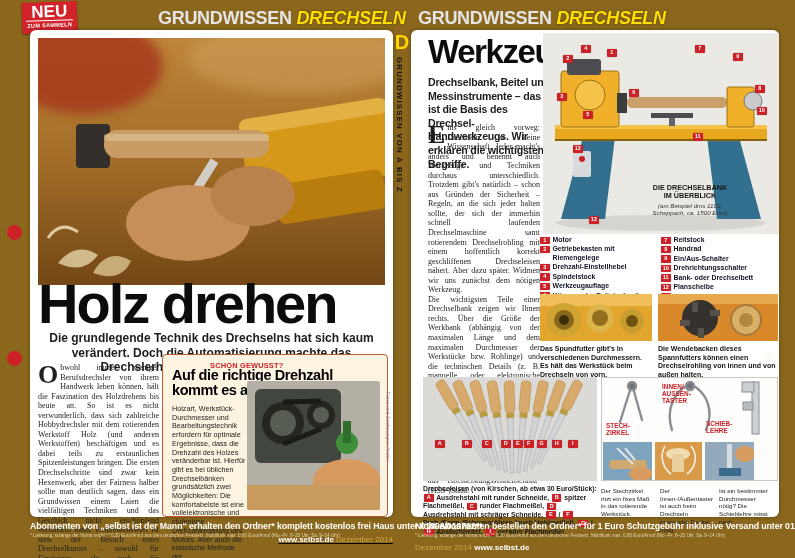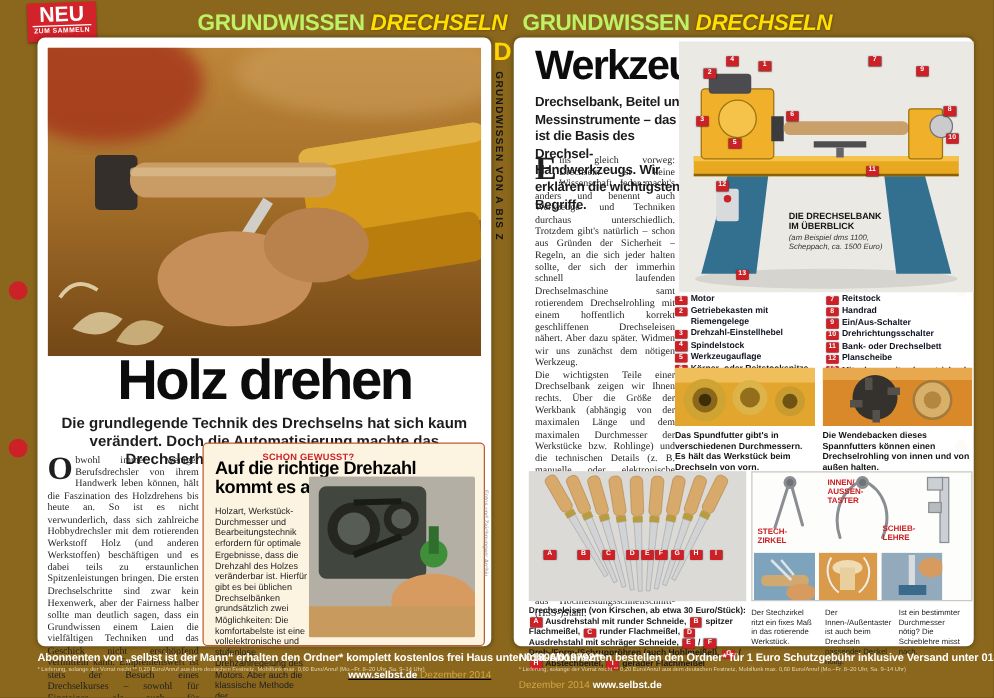--- a/index.html
+++ b/index.html
@@ -2,21 +2,21 @@
 <html><head>
 <meta charset="utf-8">
 <style>
   html,body{margin:0;padding:0;background:#6b5213;}
   #stage{position:relative;width:795px;height:558px;background:#8a671c;overflow:hidden;
          font-family:"Liberation Sans",sans-serif;}
   .abs{position:absolute;}
 
   
   .hdr{top:8px;font-size:18px;font-weight:bold;letter-spacing:-.3px;white-space:nowrap;}
-  .hdr .w{color:#bef264;}
+  .hdr .w{color:#e5e5e5;}
   .hdr .y{color:#ffdf00;text-shadow:0 0 2px rgba(40,25,0,.6);font-style:italic;}
   #hdr-left{left:158px;width:222px;text-align:right;}
   #hdr-right{left:418px;}
 
   
   #badge{left:22px;top:2px;width:55px;height:31px;background:#d2232a;transform:rotate(-2deg);
          text-align:center;color:#fff;box-shadow:0 1px 2px rgba(0,0,0,.4);}
   #badge .b1{font-size:17px;font-weight:bold;line-height:17px;margin-top:1px;}
   #badge .rule{height:1px;background:#fff;margin:0 4px;}
   #badge .b2{font-size:5.4px;font-weight:bold;letter-spacing:.4px;line-height:8px;}
@@ -31,21 +31,21 @@
            font-size:20px;font-weight:bold;}
   #spine-txt{left:395px;top:57px;height:175px;writing-mode:vertical-rl;
              font-size:8px;font-weight:bold;color:#141414;letter-spacing:1.1px;white-space:nowrap;}
 
   .dot{border-radius:50%;}
   .dot.red{width:15px;height:15px;background:#cc2127;}
   .dot.white{width:10px;height:10px;background:#fdfbf6;}
 
   
   #photo-main{left:38px;top:38px;width:347px;height:247px;overflow:hidden;}
-  #title-l{left:38px;top:281px;width:347px;text-align:center;font-size:45px;font-weight:bold;
+  #title-l{left:38px;top:281px;width:347px;font-size:56px;font-weight:bold;
            letter-spacing:-2px;color:#0c0c0c;line-height:46px;}
   #subtitle-l{left:46px;top:331px;width:331px;text-align:center;font-size:12px;font-weight:bold;
               color:#1d1d1d;line-height:14.5px;}
   #body-l{left:38px;top:363px;width:121px;font-family:"Liberation Serif",serif;font-size:8px;
           line-height:9.55px;text-align:justify;color:#1f1f1f;}
   #body-l p{margin:0;}
   #body-l p::first-letter{float:left;font-size:26px;line-height:21px;padding:1px 2px 0 0;font-weight:bold;}
 
   #box{left:162px;top:354px;width:224px;height:161px;background:#fcf4e1;
        border:1px solid #bf5b31;border-radius:4px;}
@@ -64,21 +64,21 @@
   #body-r{left:428px;top:123px;width:112px;font-family:"Liberation Serif",serif;font-size:8px;
           line-height:9.55px;text-align:justify;color:#1f1f1f;}
   #body-r p{margin:0;}
   #body-r p.first::first-letter{float:left;font-size:26px;line-height:21px;padding:1px 2px 0 0;font-weight:bold;}
 
   #lathe{left:543px;top:33px;width:236px;height:201px;}
   #lathe svg{position:absolute;left:0;top:0;}
   .chip{position:absolute;min-width:7.5px;height:7.5px;padding:0 1px;background:#cc2127;color:#fff;
         font-size:5.5px;font-weight:bold;text-align:center;line-height:7.5px;border-radius:1px;
         box-shadow:0 0 1px rgba(0,0,0,.5);}
-  #lathe-cap{position:absolute;left:88px;top:136px;width:118px;}
+  #lathe-cap{position:absolute;left:88px;top:151px;width:118px;text-align:center;}
   #lathe-cap .c1{font-size:7.2px;font-weight:bold;color:#141414;line-height:8.4px;}
   #lathe-cap .c2{font-size:6.2px;font-style:italic;color:#333;line-height:7.6px;margin-top:1px;}
 
   .legend{width:120px;}
   #legend-left{left:540px;top:236px;}
   #legend-right{left:661px;top:236px;}
   .legend-row{display:flex;align-items:flex-start;margin-bottom:1.4px;}
   .legend-row .chip{position:static;flex:none;margin-right:3px;margin-top:.5px;}
   .legend-row .lab{font-size:6.9px;font-weight:bold;line-height:8.1px;color:#101322;}
 

